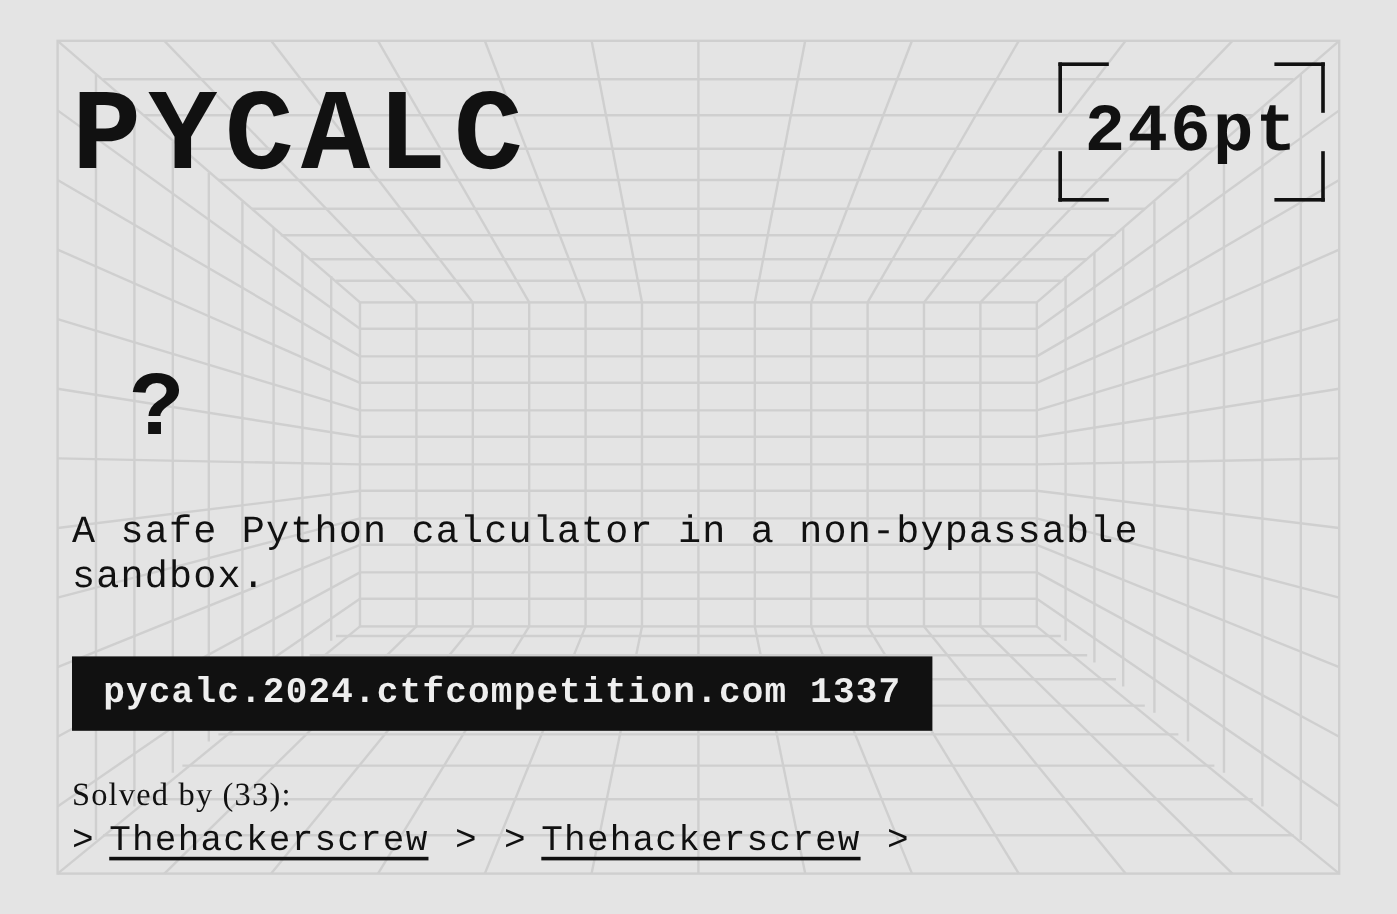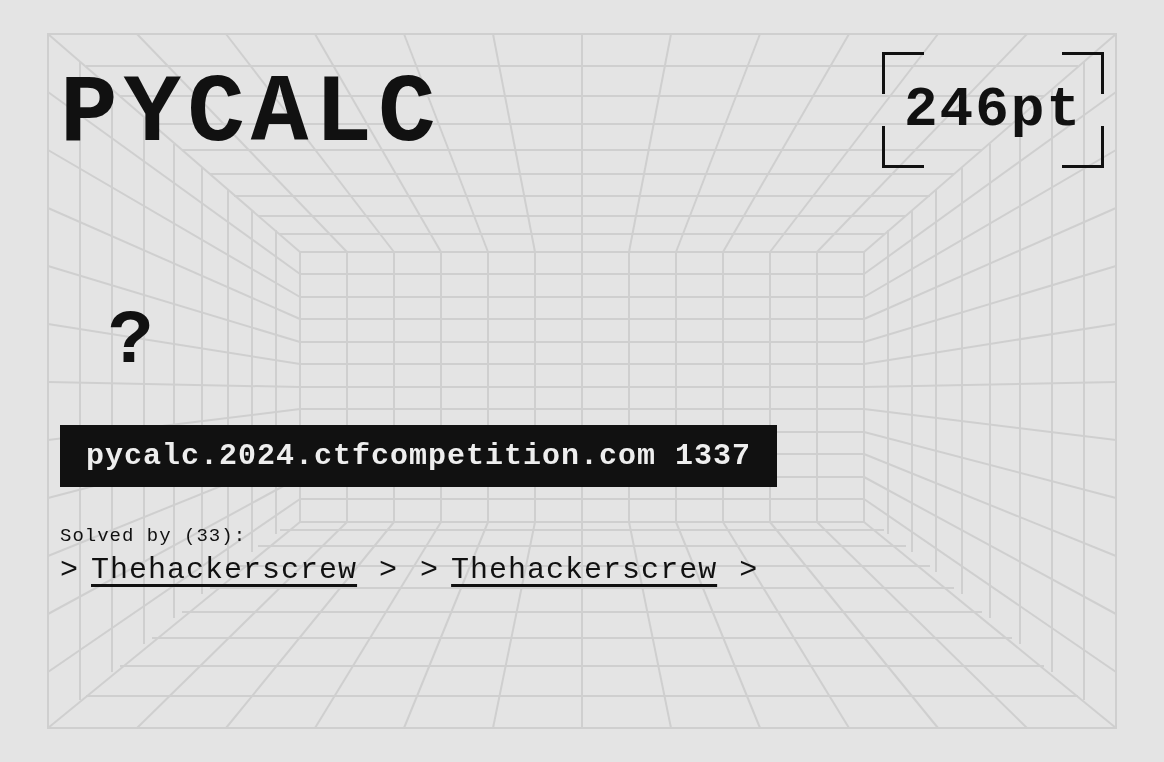--- a/index.html
+++ b/index.html
@@ -86,23 +86,24 @@
     color: #eee;
     font-size: 30px;
     letter-spacing: 1px;
     padding: 14px 26px;
     margin-bottom: 38px;
     white-space: pre;
     font-weight: bold;
   }
 
   .solved-header {
-    font-size: 19px;
+    font-size: 27px;
     letter-spacing: 1px;
     margin-bottom: 6px;
+    font-family: Liberation Serif, serif;
   }
 
   .solver-row {
     font-size: 30px;
     letter-spacing: 1px;
     display: flex;
     gap: 22px;
     flex-wrap: wrap;
   }
   .solver-item { display: inline-flex; gap: 12px; align-items: baseline; }
@@ -245,20 +246,21 @@
       <span class="corner tl"></span>
       <span class="corner tr"></span>
       <span class="corner bl"></span>
       <span class="corner br"></span>
       <div class="points-value">246pt</div>
     </div>
   </div>
 
   <div class="qmark">?</div>
 
+  <div class="description">A safe Python calculator in a non-bypassable sandbox.</div>
 
   <div class="nc-chip">pycalc.2024.ctfcompetition.com 1337</div>
 
   <div class="solved-header">
     <span>Solved by (</span><span>33</span><span>):</span>
   </div>
 
   <div class="solver-row" id="solver-row">
 
   <span class="solver-item">

